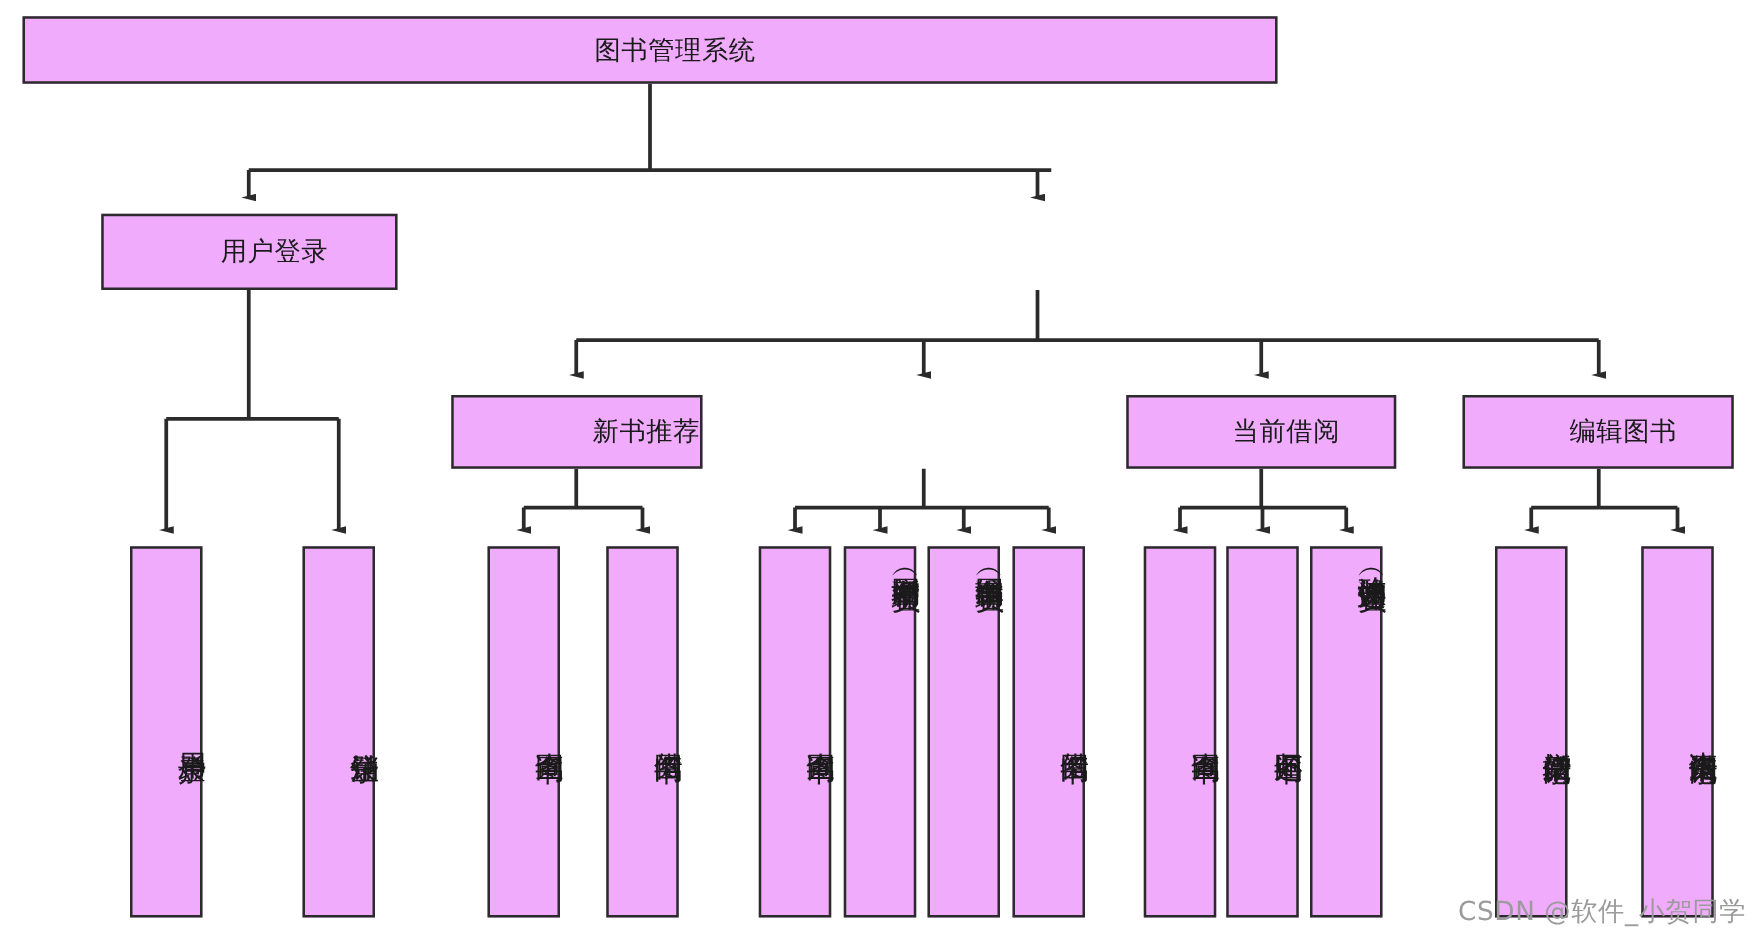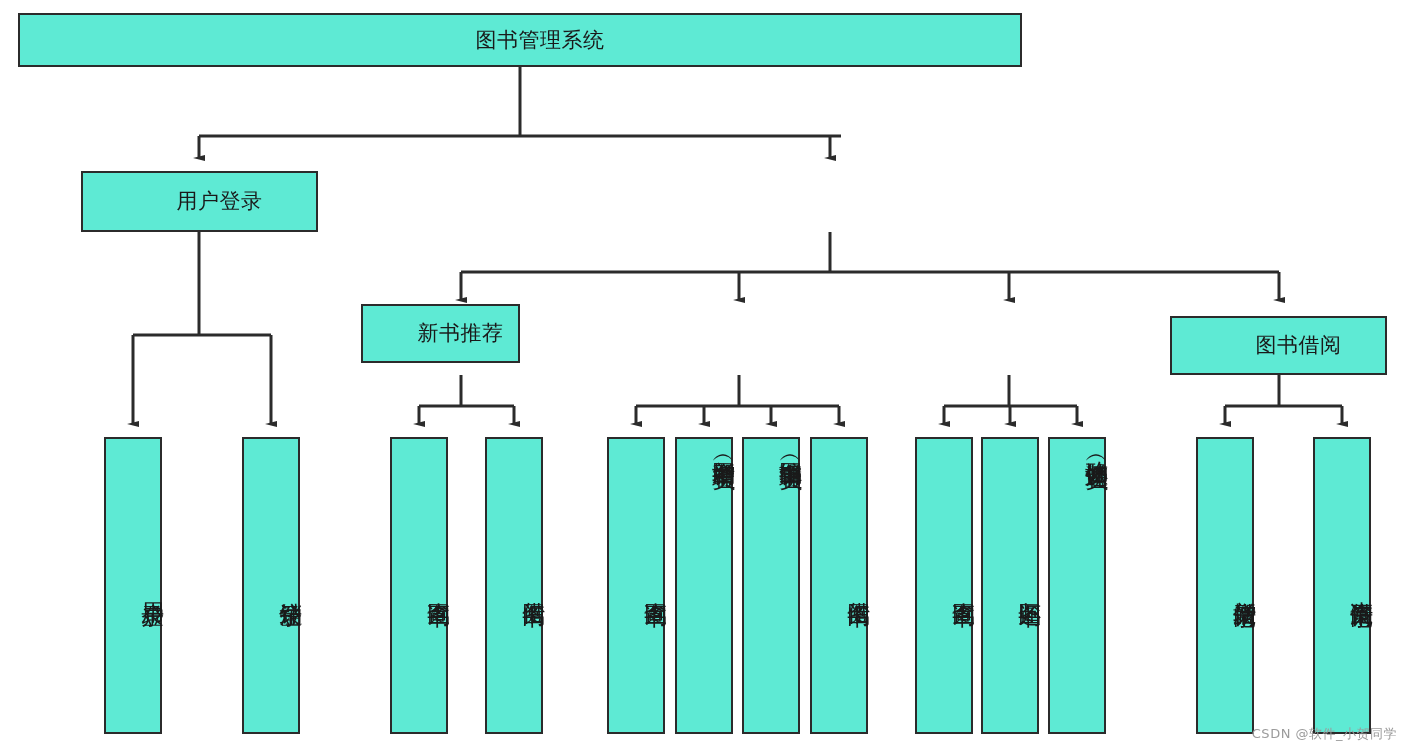--- a/index.html
+++ b/index.html
@@ -21,21 +21,21 @@
     position: absolute;
     left: 0;
     top: 0;
     width: 1405px;
     height: 747px;
     pointer-events: none;
   }
   .node {
     position: absolute;
     box-sizing: border-box;
-    background: #5eead4;
+    background: #f0abfc;
     border: 2px solid #2b2b2b;
     display: flex;
     align-items: center;
     justify-content: center;
     color: #1a1a1a;
     padding-left: 40px;
   }
   .node .label {
     display: block;
     text-align: center;
@@ -59,21 +59,21 @@
     white-space: nowrap;
   }
   .node.vert.center-v {
     align-items: center;
     padding-top: 0;
   }
   .watermark {
     position: absolute;
     right: 8px;
     bottom: 4px;
-    font-size: 13px;
+    font-size: 21px;
     color: #9b9b9b;
     letter-spacing: 0.5px;
     white-space: nowrap;
   }
 </style>
 </head>
 <body>
 
 <div id="canvas">
 
@@ -128,25 +128,28 @@
   </svg>
 
   <div class="node horiz" style="left:18px; top:13px; width:1004px; height:54px;">
     <span class="label">图书管理系统</span>
   </div>
 
   <div class="node horiz" style="left:81px; top:171px; width:237px; height:61px;">
     <span class="label">用户登录</span>
   </div>
 
-  <div class="node horiz" style="left:361px; top:304px; width:159px; height:59px;">
+  <div class="node horiz" style="left:361px; top:316px; width:201px; height:59px;justify-content:flex-end;">
     <span class="label">新书推荐</span>
   </div>
+  <div class="node horiz" style="left:901px; top:316px; width:216px; height:59px;">
+    <span class="label">当前借阅</span>
+  </div>
   <div class="node horiz" style="left:1170px; top:316px; width:217px; height:59px;">
-    <span class="label">图书借阅</span>
+    <span class="label">编辑图书</span>
   </div>
 
   <div class="node vert center-v" style="left:104px; top:437px; width:58px; height:297px;">
     <span class="label">用户登录</span>
   </div>
   <div class="node vert center-v" style="left:242px; top:437px; width:58px; height:297px;">
     <span class="label">注销登录</span>
   </div>
 
   <div class="node vert center-v" style="left:390px; top:437px; width:58px; height:297px;">

